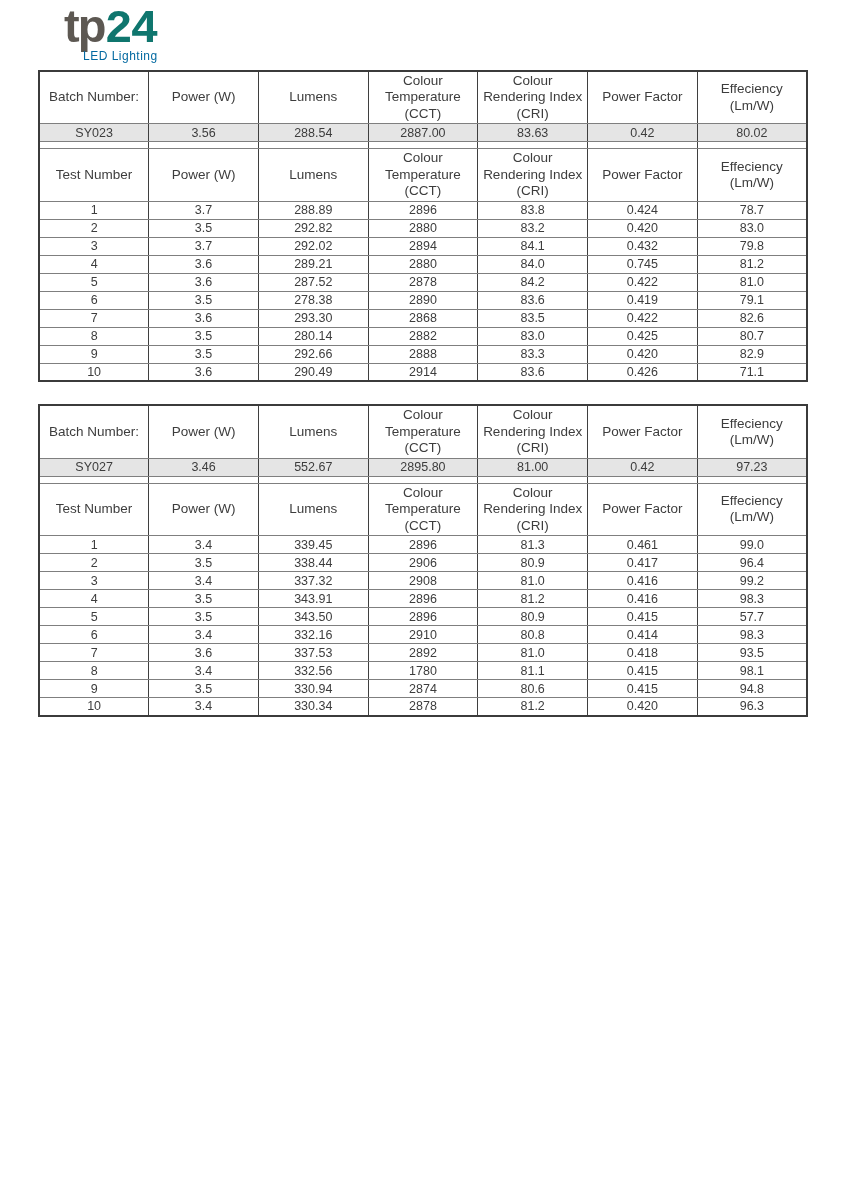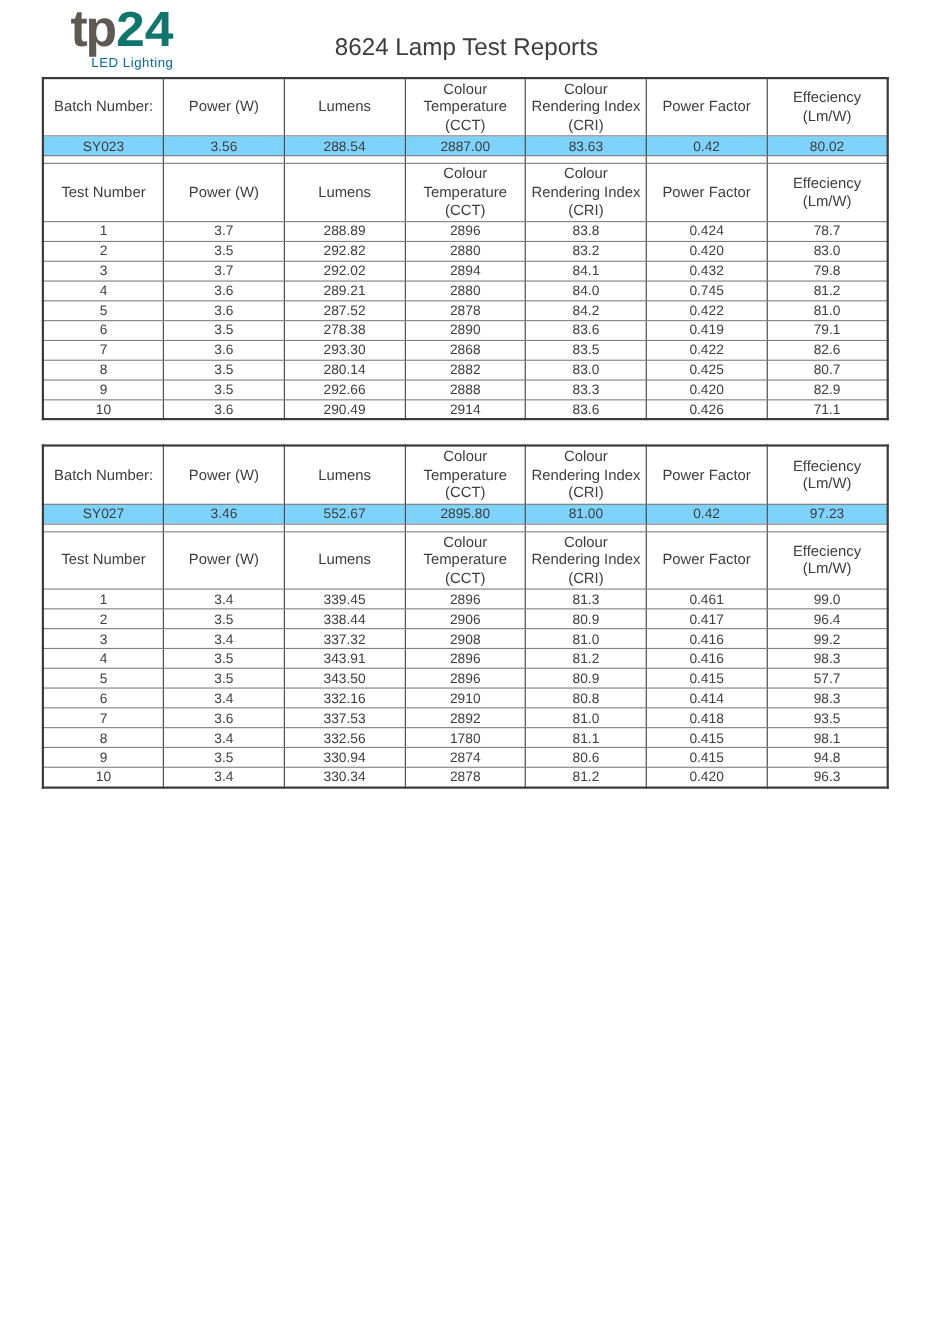--- a/index.html
+++ b/index.html
@@ -36,33 +36,32 @@
     border-right: 1px solid #3f3f3f;
     border-top: 1px solid #7f7f7f;
     border-bottom: 1px solid #7f7f7f;
     text-align: center; vertical-align: middle;
     color: #3d3d3d;
   }
   tr.header-row td {
     height: 51px; font-size: 13.5px; line-height: 1.22;
     white-space: pre-line; font-weight: 400; padding: 1px 0;
   }
-  tr.batch-row td { height: 18px; font-size: 12.5px; background: #7dd3fc; }
+  tr.batch-row td { height: 18px; font-size: 12.5px; background: #e5e5e5; }
   tr.spacer-row td { height: 7px; }
   tr.data-row td { height: 18px; font-size: 12.5px; }
 </style>
 </head>
 <body>
 
 <div class="page-header">
   <div class="logo">
     <div class="logo-word"><span class="logo-tp">tp</span><span class="logo-24">24</span></div>
     <div class="logo-tagline">LED Lighting</div>
   </div>
-  <h1 class="page-title">8624 Lamp Test Reports</h1>
 </div>
 
 <table class="report">
   <tbody>
     <tr class="header-row">
         <td>Batch Number:</td>
         <td>Power (W)</td>
         <td>Lumens</td>
         <td>Colour
 Temperature

